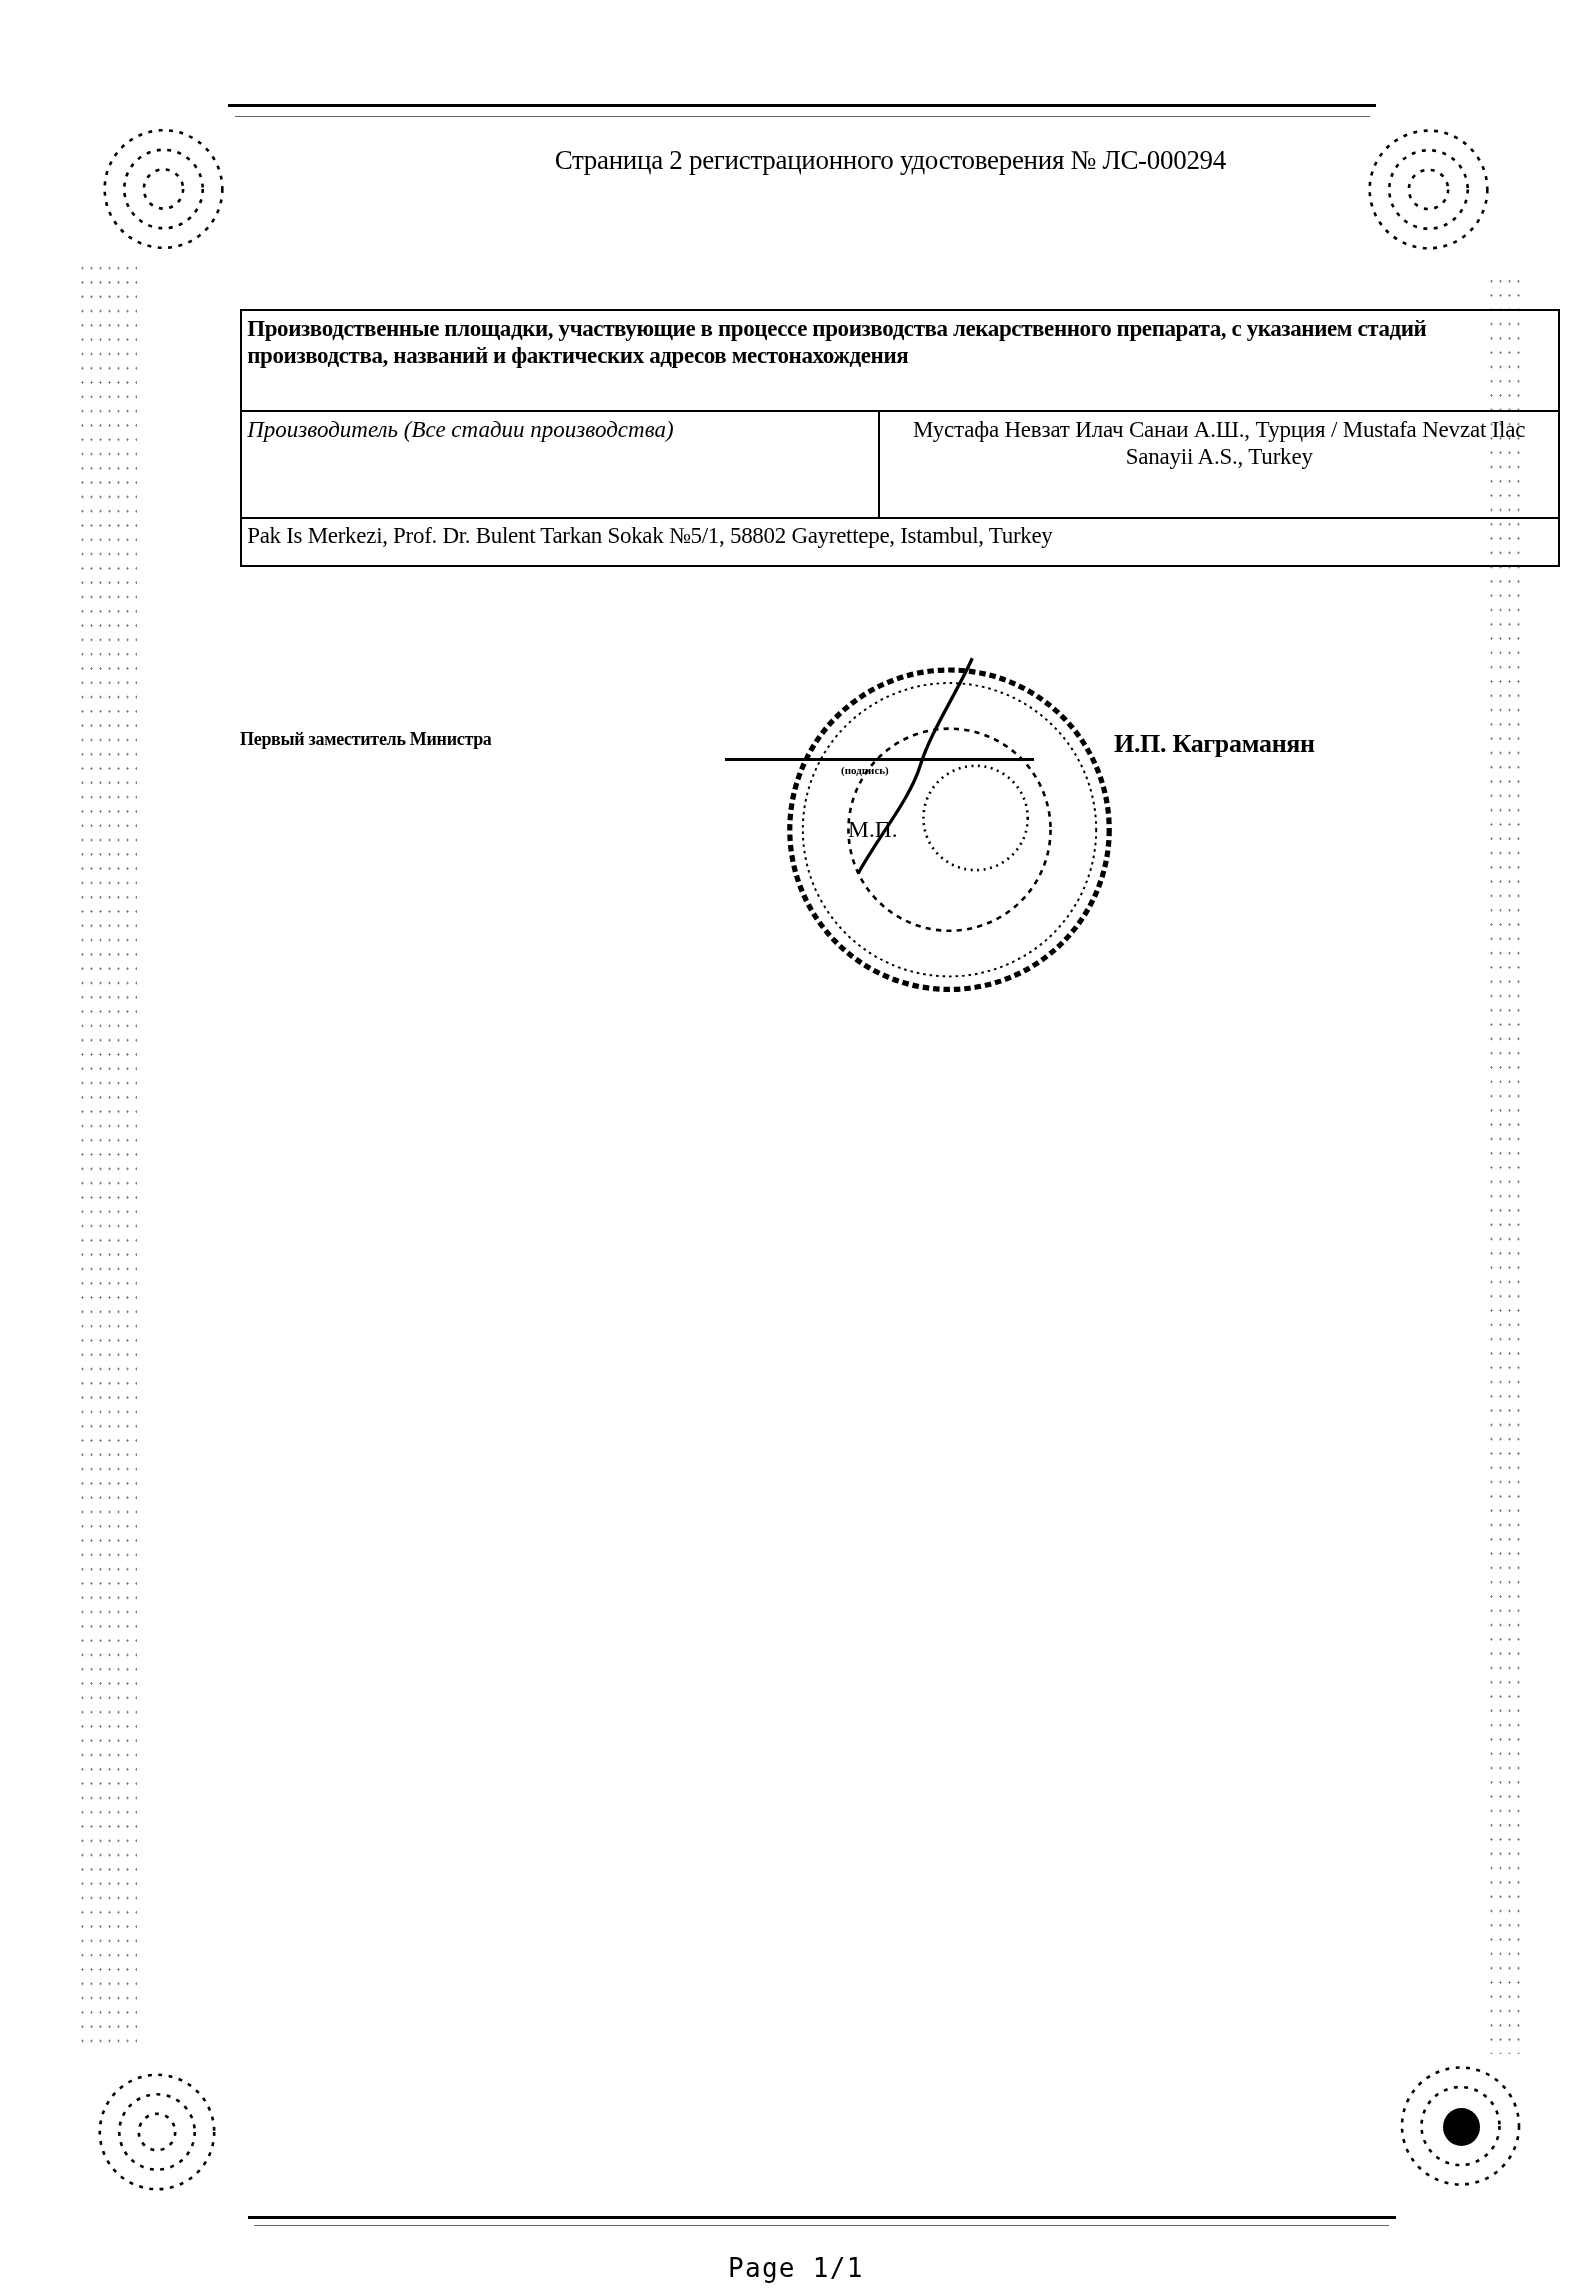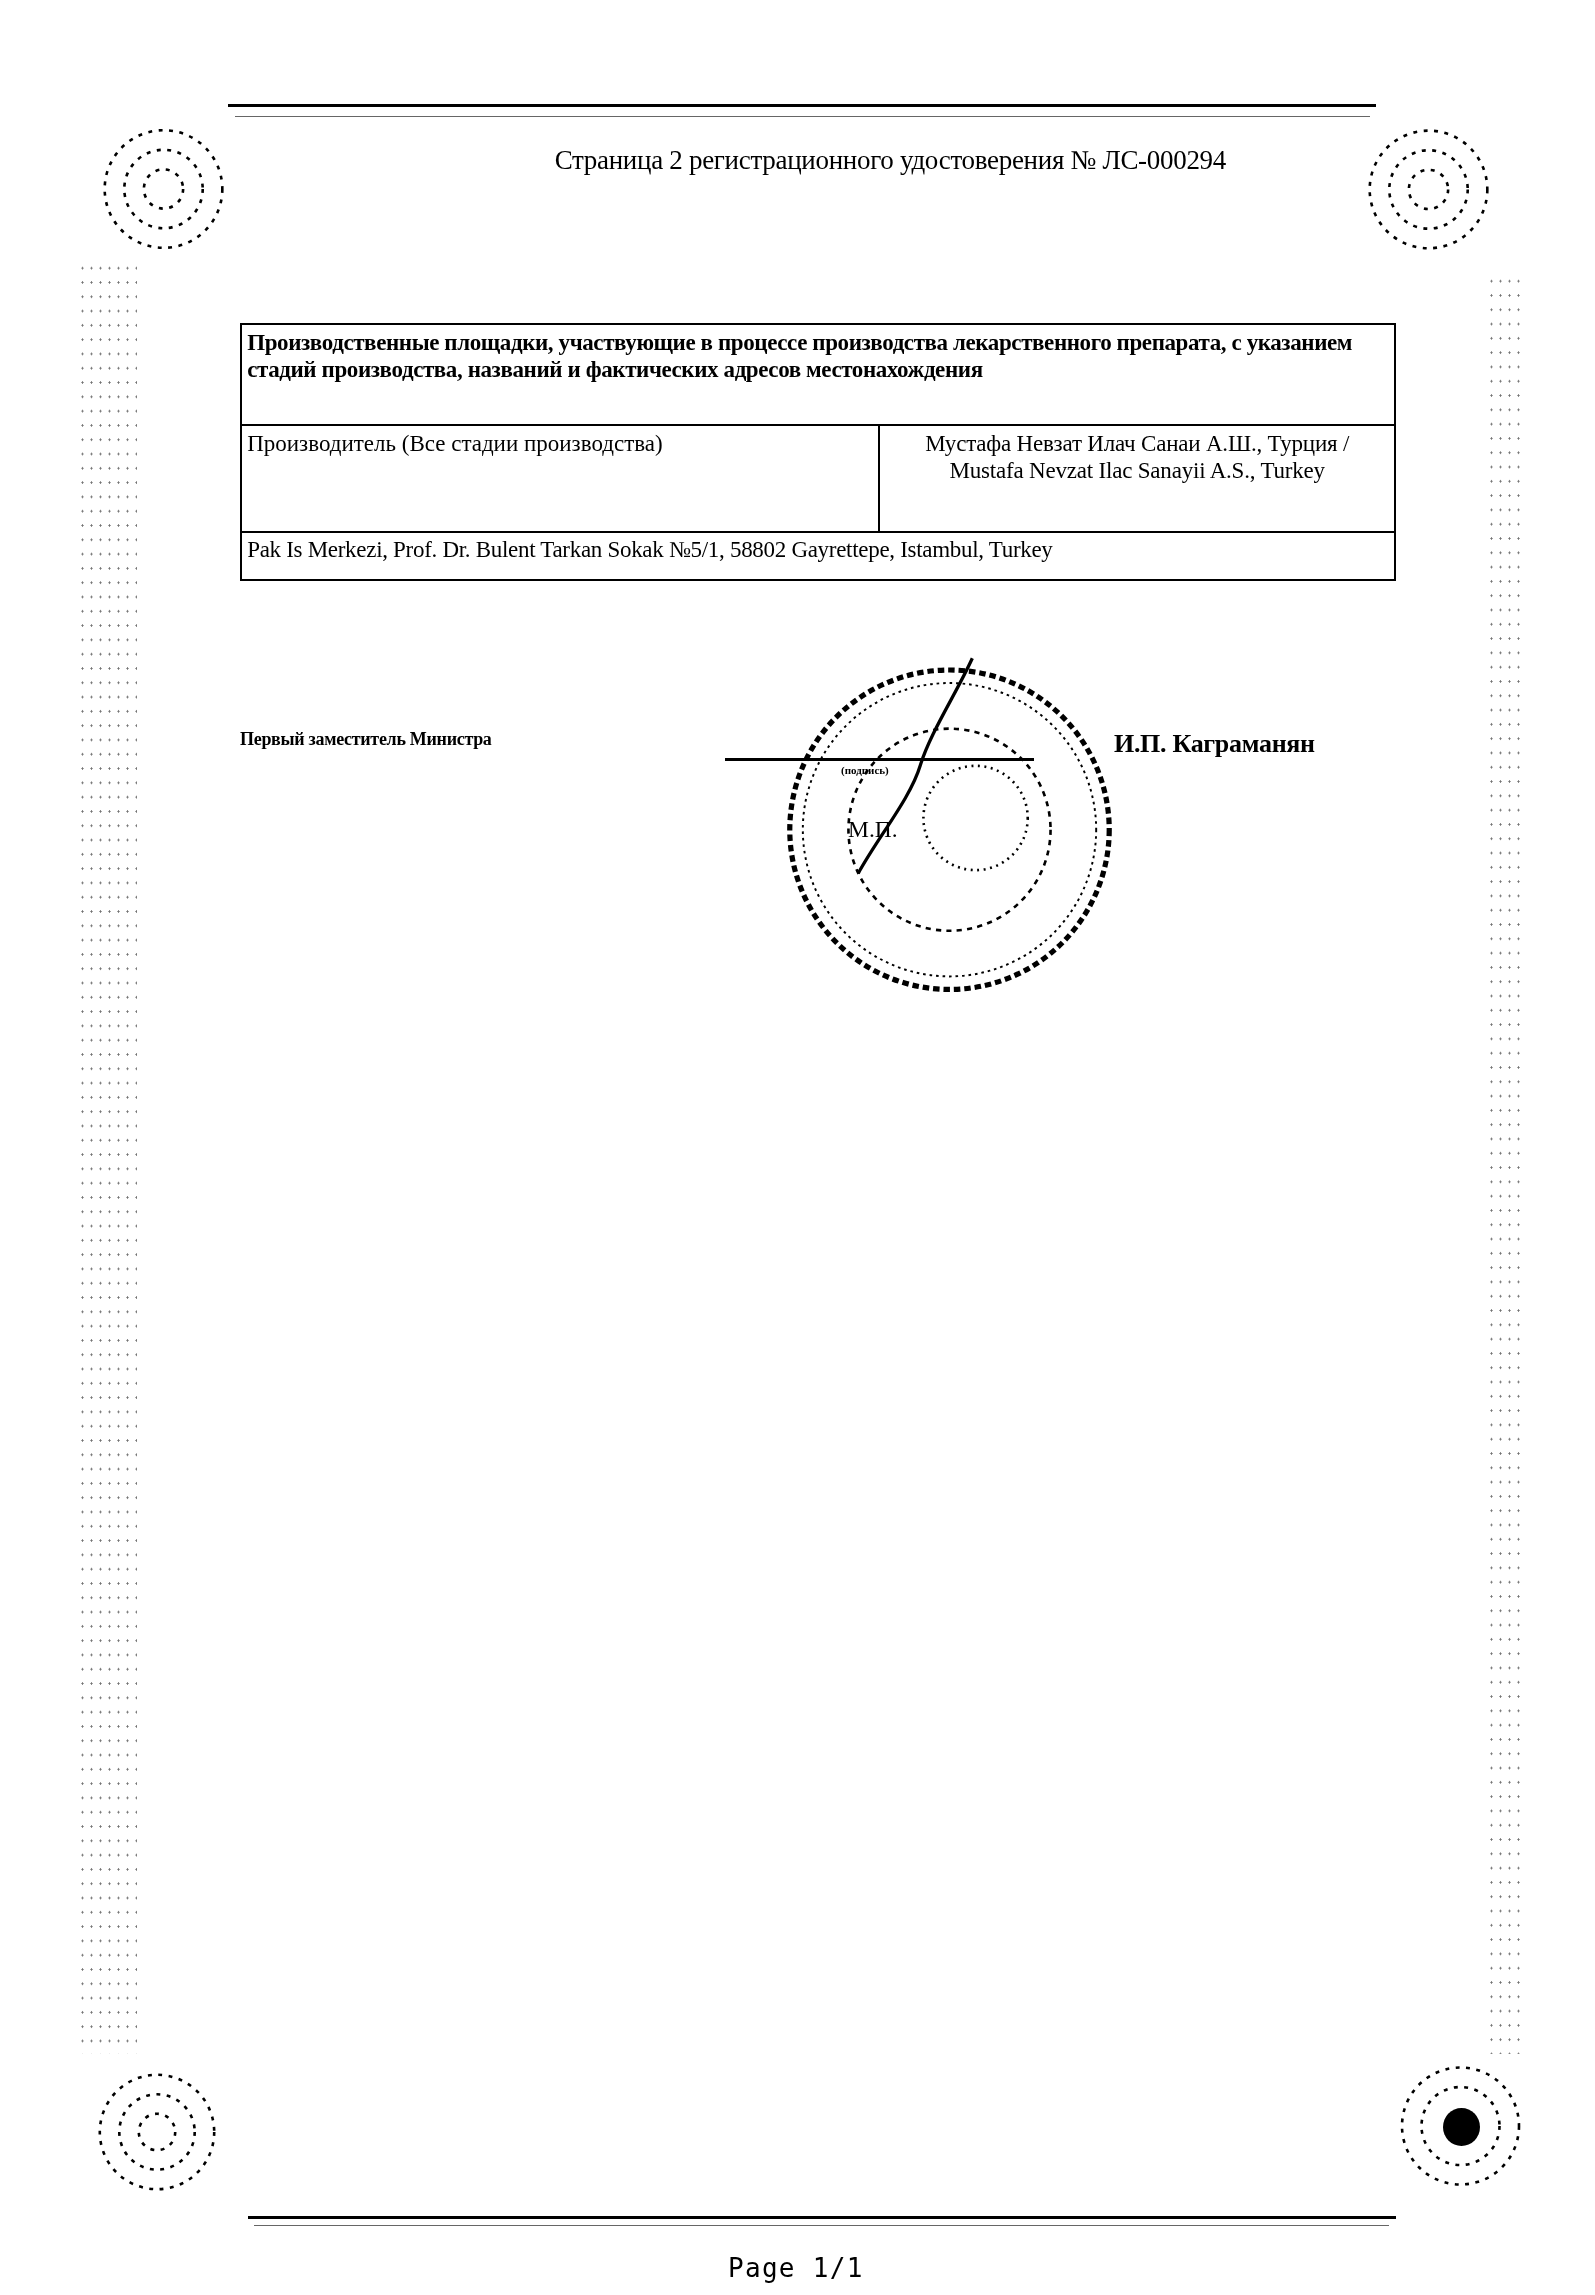--- a/index.html
+++ b/index.html
@@ -14,26 +14,26 @@
       background-image: radial-gradient(circle, #000 0.9px, transparent 1.2px);
       background-size: 9px 14.3px;
       opacity: 0.55;
     }
     .rosette { position: absolute; }
     .header-title {
       position: absolute; left: 456px; top: 145px; width: 770px;
       font-size: 27px; text-align: right; letter-spacing: -0.3px;
     }
     table.sites {
-      position: absolute; left: 240px; top: 323px; width: 1156px;
+      position: absolute; left: 240px; top: 309px; width: 1320px;
       border-collapse: collapse; font-size: 23px; line-height: 27px;
     }
     table.sites td { border: 2.6px solid #000; padding: 3.9px 5.2px; vertical-align: top; }
     .cell-head { font-weight: bold; height: 91px; letter-spacing: -0.4px; }
-    .cell-role { width: 626px; height: 97px; }
+    .cell-role { font-style: italic; width: 626px; height: 97px; }
     .cell-maker { letter-spacing: -0.2px; text-align: center; }
     .cell-addr { height: 39px; letter-spacing: -0.3px; }
     .sign-title {
       position: absolute; left: 240px; top: 729px;
       font-size: 18px; font-weight: bold; letter-spacing: -0.3px;
     }
     .sign-line { position: absolute; left: 725px; top: 758px; width: 309px; height: 2.6px; background: #000; }
     .sign-caption { position: absolute; left: 841px; top: 764px; font-size: 11px; font-weight: bold; }
     .stamp-mp { position: absolute; left: 848px; top: 796px; font-size: 23.5px; margin-top: 20px; }
     .sign-name {

